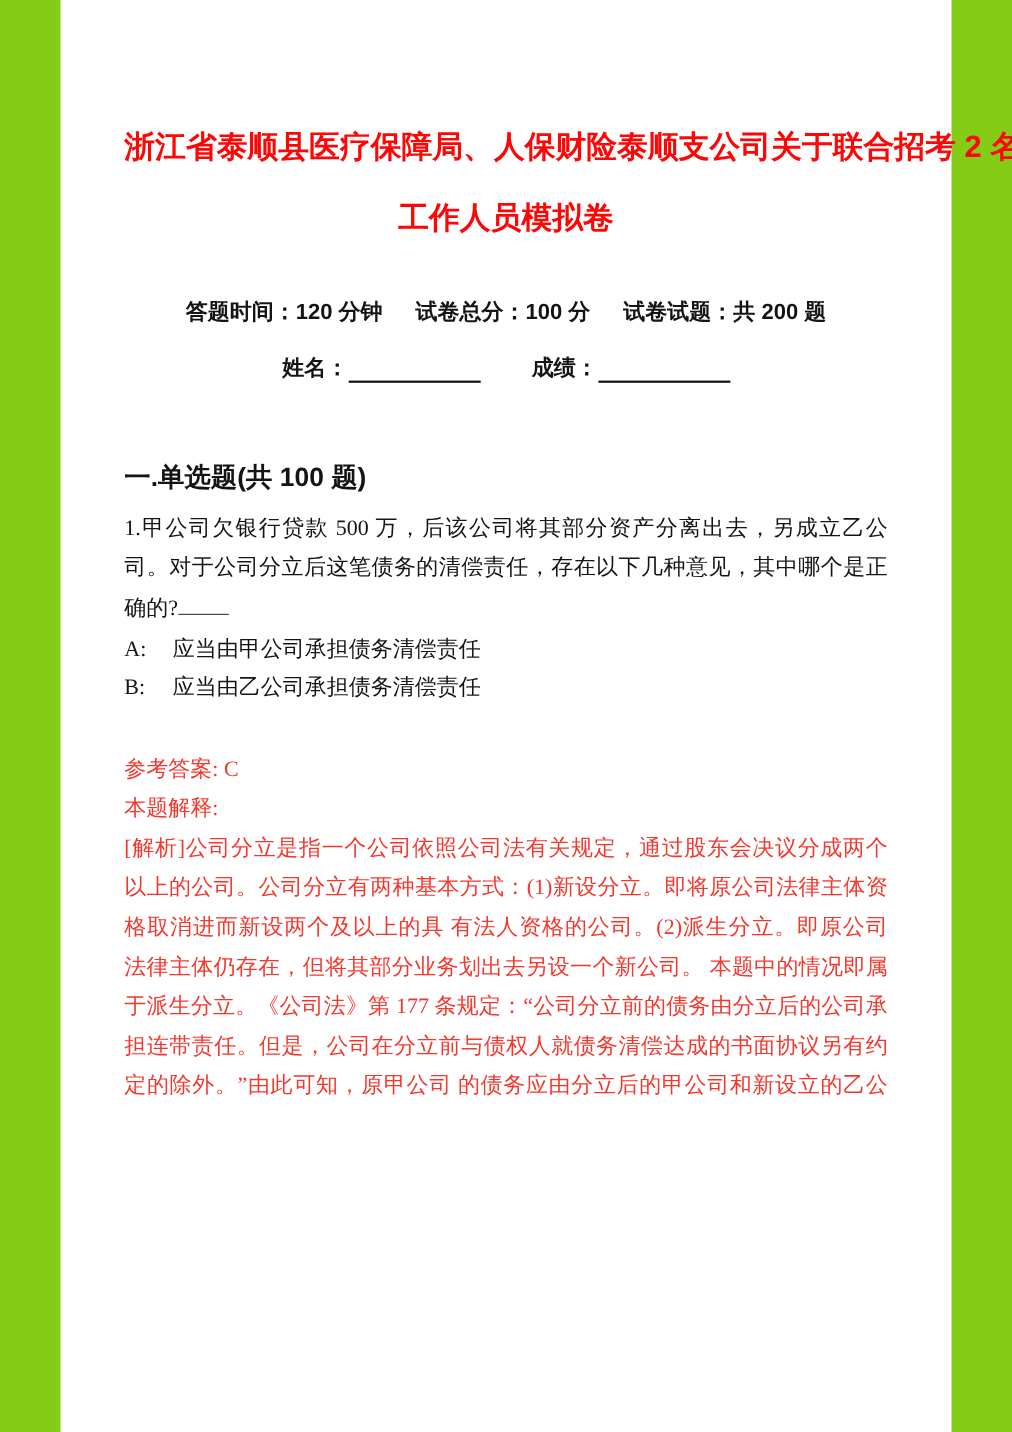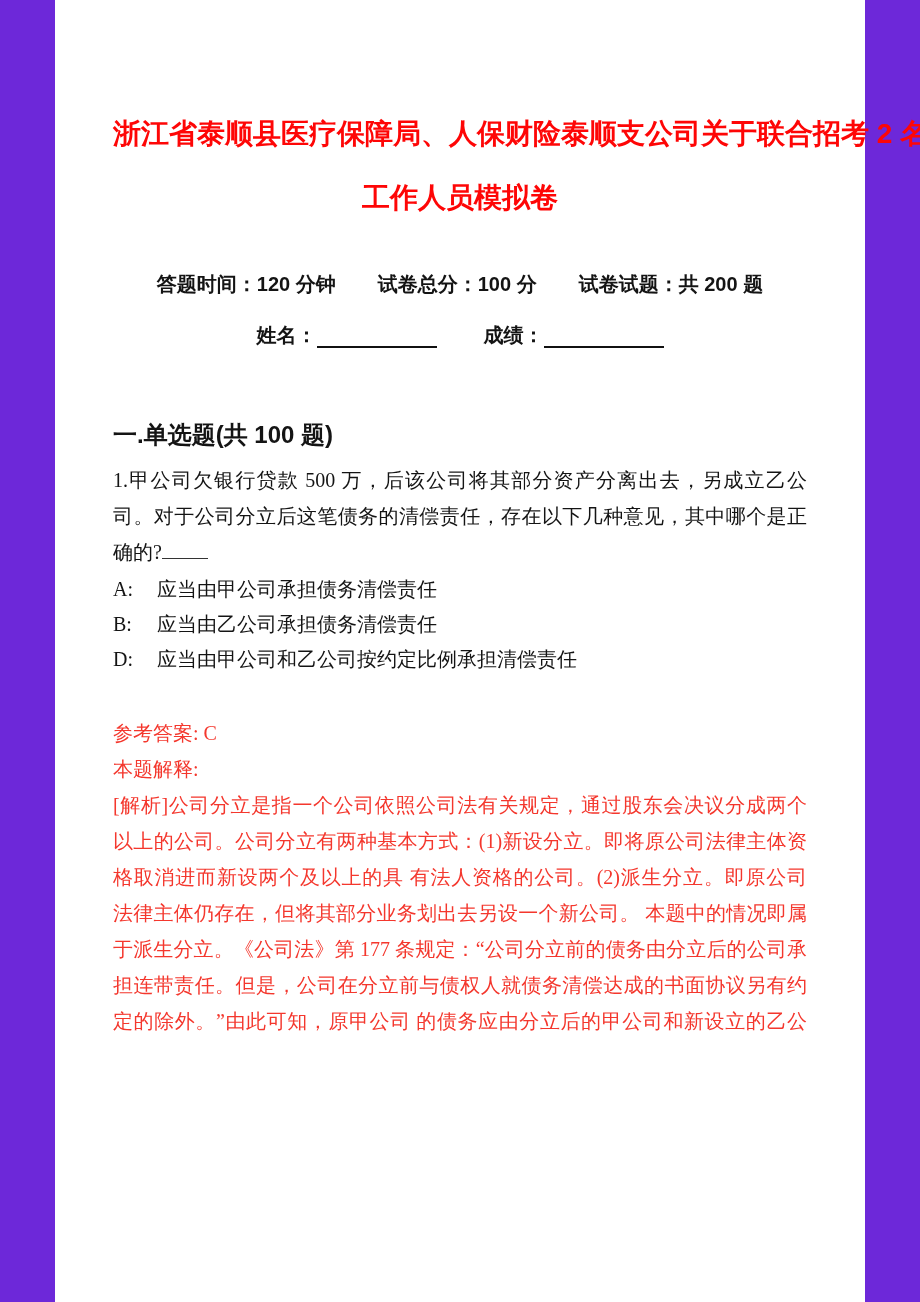--- a/index.html
+++ b/index.html
@@ -2,21 +2,21 @@
 <html><head>
 <meta charset="utf-8">
 <style>
   html,body{margin:0;padding:0;}
   body{
     width:920px;height:1302px;overflow:hidden;
     font-family:"Liberation Serif",serif;
   }
   .canvas{
     position:relative;width:920px;height:1302px;
-    background:#6d28d9;
+    background:#84cc16;
   }
   .page{
     position:absolute;left:55px;top:0;
     width:810px;height:1302px;background:#ffffff;
     box-sizing:border-box;
   }
   .content{
     box-sizing:border-box;
     width:810px;height:1302px;
     padding:0 58px;
@@ -29,21 +29,21 @@
     font-family:"Liberation Sans",sans-serif;
     font-weight:700;
     font-size:28px;
     line-height:64px;
     color:#fe0606;
   }
   .doc-title .tline{white-space:nowrap;}
   
   .meta-row{
     margin-top:42px;
-    display:flex;justify-content:center;gap:42px;
+    display:flex;justify-content:center;gap:30px;
     font-family:"Liberation Sans",sans-serif;
     font-weight:700;font-size:20px;line-height:24px;
     white-space:nowrap;
   }
   
   .who-row{
     margin-top:24px;height:28px;
     display:flex;justify-content:center;align-items:flex-end;gap:47px;
     font-family:"Liberation Sans",sans-serif;
     font-weight:700;font-size:20px;line-height:26px;
@@ -132,23 +132,20 @@
         </div>
       </div>
 
       <div class="options">
         <div class="opt-row">
           <span class="opt-letter">A:</span><span class="opt-text">应当由甲公司承担债务清偿责任</span>
         </div>
         <div class="opt-row">
           <span class="opt-letter">B:</span><span class="opt-text">应当由乙公司承担债务清偿责任</span>
         </div>
-        <div class="opt-row">
-          <span class="opt-letter">D:</span><span class="opt-text">应当由甲公司和乙公司按约定比例承担清偿责任</span>
-        </div>
       </div>
 
       <div class="red-block">
         <div class="plain">参考答案: C</div>
         <div class="plain">本题解释:</div>
         <div class="jline">[解析]公司分立是指一个公司依照公司法有关规定，通过股东会决议分成两个</div>
         <div class="jline">以上的公司。公司分立有两种基本方式：(1)新设分立。即将原公司法律主体资</div>
         <div class="jline">格取消进而新设两个及以上的具 有法人资格的公司。(2)派生分立。即原公司</div>
         <div class="jline">法律主体仍存在，但将其部分业务划出去另设一个新公司。 本题中的情况即属</div>
         <div class="jline">于派生分立。《公司法》第 177 条规定：“公司分立前的债务由分立后的公司承</div>

